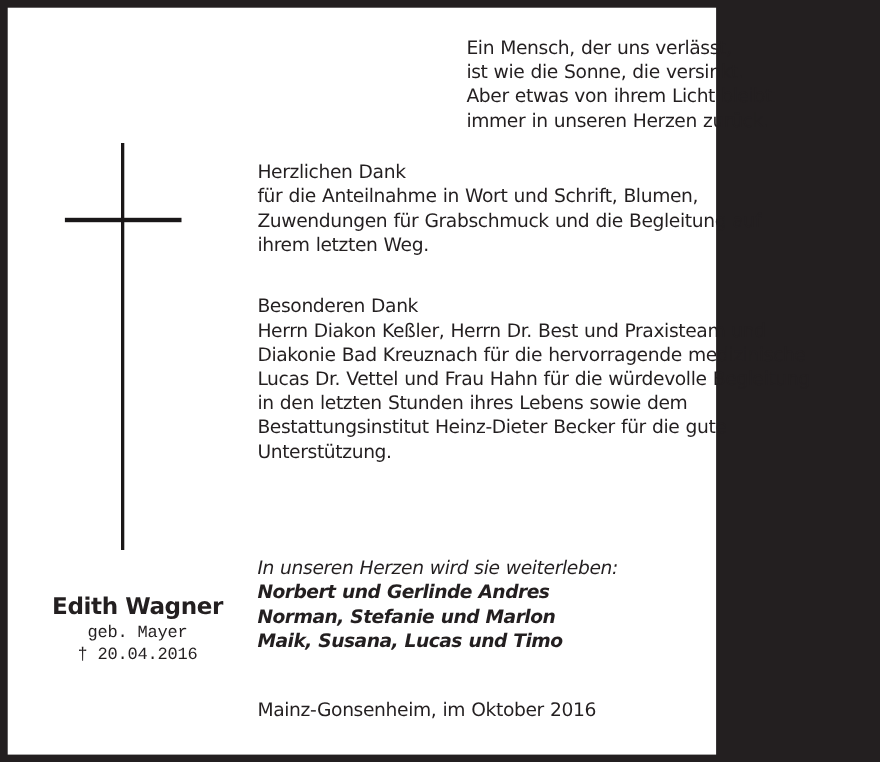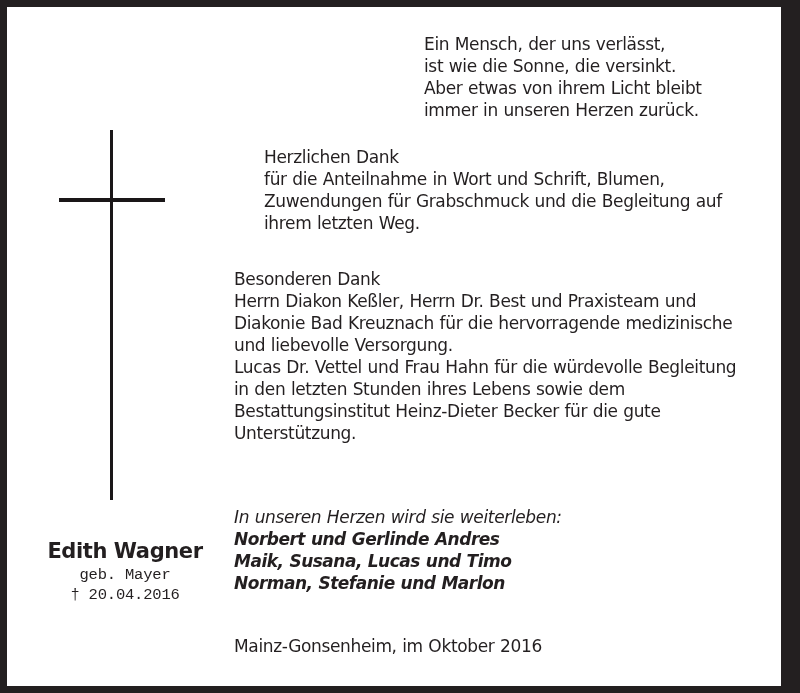--- a/index.html
+++ b/index.html
@@ -12,21 +12,21 @@
       height: 693px;
       position: relative;
       overflow: hidden;
       font-family: "DejaVu Sans", "Liberation Sans", sans-serif;
       color: #231f20;
     }
     .page {
       position: absolute;
       left: 7px;
       top: 7px;
-      width: 774px;
+      width: 644px;
       height: 679px;
       background: #ffffff;
     }
     .cross-v {
       position: absolute;
       left: 103px;
       top: 123px;
       width: 3px;
       height: 370px;
       background: #1a1718;
@@ -43,21 +43,21 @@
       position: absolute;
       font-size: 17px;
       line-height: 22px;
       letter-spacing: -0.35px;
       word-spacing: 0.5px;
       white-space: nowrap;
       color: #231f20;
     }
     .line { display: block; }
     .verse { left: 417px; top: 26px; }
-    .thanks { left: 227px; top: 139px; margin-left: 30px; }
+    .thanks { left: 227px; top: 139px; }
     .thanks .heading { margin-bottom: 0px; }
     .special { left: 227px; top: 261px; }
     .survivors { left: 227px; top: 499px; font-style: italic; }
     .survivors .bold { font-weight: bold; letter-spacing: -0.5px; }
     .place-date { left: 227px; top: 628px; text-align: right; }
 
     .deceased {
       position: absolute;
       left: 20px;
       top: 530px;
@@ -102,32 +102,31 @@
     <span class="line heading">Herzlichen Dank</span>
     <span class="line">für die Anteilnahme in Wort und Schrift, Blumen,</span>
     <span class="line">Zuwendungen für Grabschmuck und die Begleitung auf</span>
     <span class="line">ihrem letzten Weg.</span>
   </div>
 
   <div class="text special">
     <span class="line heading">Besonderen Dank</span>
     <span class="line">Herrn Diakon Keßler, Herrn Dr. Best und Praxisteam und</span>
     <span class="line">Diakonie Bad Kreuznach für die hervorragende medizinische</span>
-    <span class="line">und liebevolle Versorgung.</span>
     <span class="line">Lucas Dr. Vettel und Frau Hahn für die würdevolle Begleitung</span>
     <span class="line">in den letzten Stunden ihres Lebens sowie dem</span>
     <span class="line">Bestattungsinstitut Heinz-Dieter Becker für die gute</span>
     <span class="line">Unterstützung.</span>
   </div>
 
   <div class="text survivors">
     <span class="line">In unseren Herzen wird sie weiterleben:</span>
     <span class="line bold">Norbert und Gerlinde Andres</span>
+    <span class="line bold">Norman, Stefanie und Marlon</span>
     <span class="line bold">Maik, Susana, Lucas und Timo</span>
-    <span class="line bold">Norman, Stefanie und Marlon</span>
   </div>
 
   <div class="deceased">
     <span class="name">Edith Wagner</span>
     <span class="sub">geb. Mayer</span>
     <span class="sub">† 20.04.2016</span>
   </div>
 
   <div class="text place-date">Mainz-Gonsenheim, im Oktober 2016</div>
 

